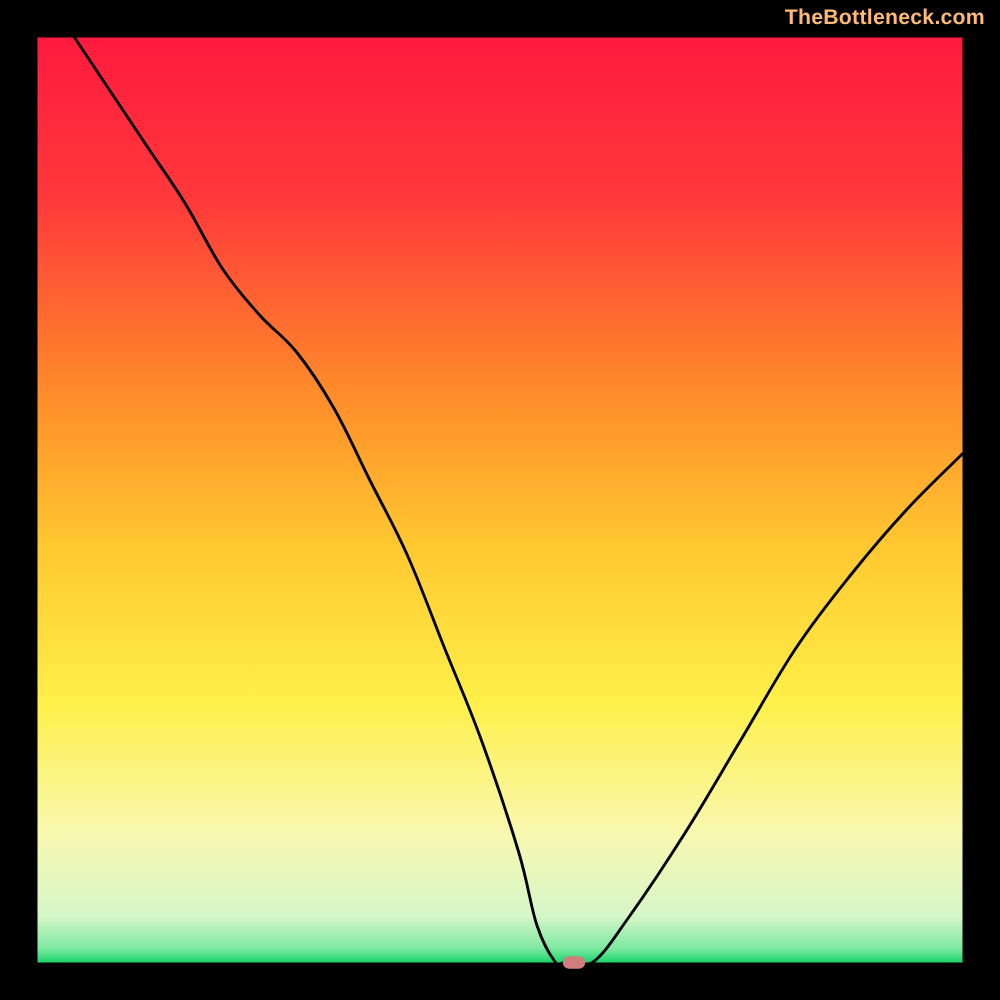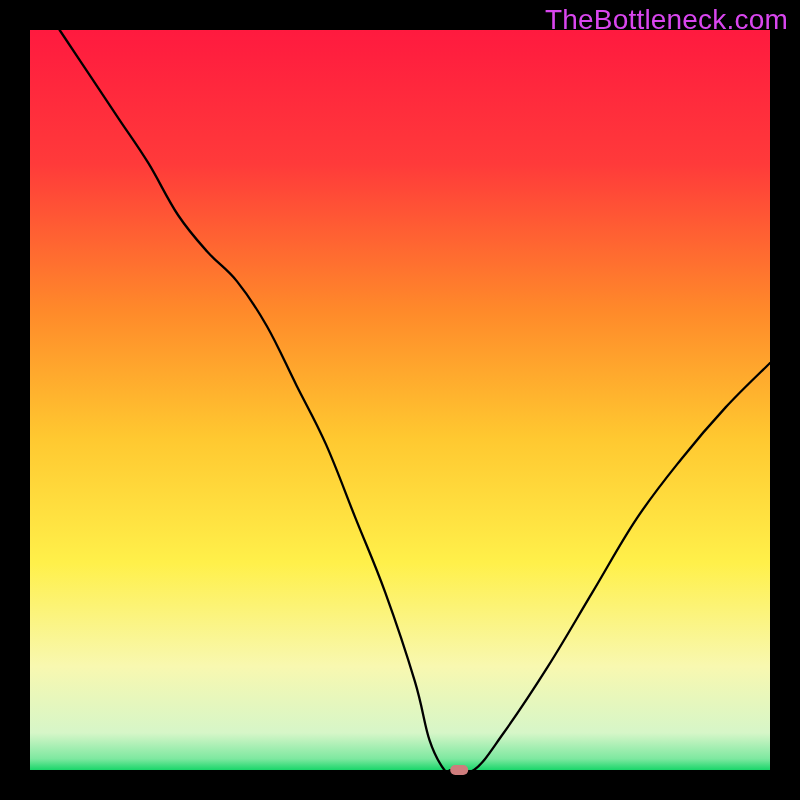--- a/index.html
+++ b/index.html
@@ -14,23 +14,23 @@
   .stage {
     position: relative;
     width: 800px;
     height: 800px;
     background: #000;
   }
   .watermark {
     position: absolute;
     top: 4px;
     right: 12px;
-    color: #d946ef;
-    font-size: 28px;
-    font-weight: 400;
+    color: #fdba74;
+    font-size: 17px;
+    font-weight: 700;
     letter-spacing: 0.2px;
     z-index: 20;
     user-select: none;
   }
   svg.plot {
     position: absolute;
     left: 0;
     top: 0;
     width: 800px;
     height: 800px;

